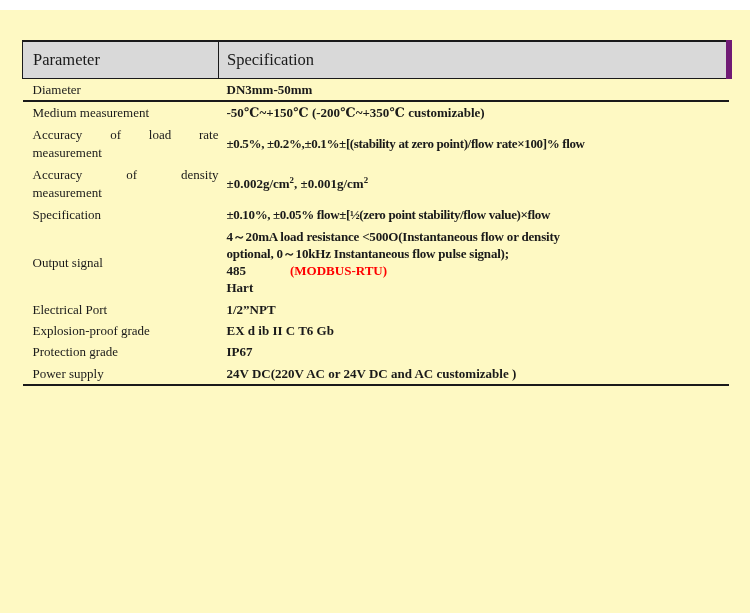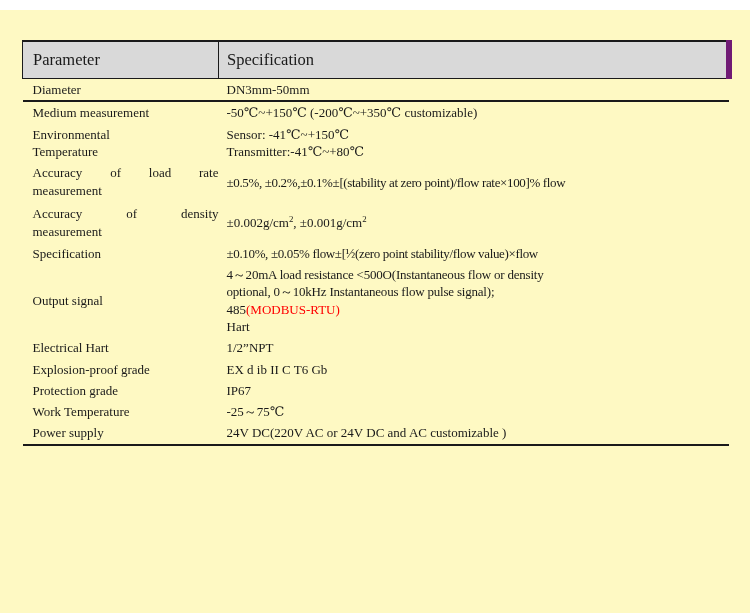--- a/index.html
+++ b/index.html
@@ -62,20 +62,21 @@
   .spec-table tbody td {
     border: none;
     font-size: 13px;
     line-height: 1.33;
     vertical-align: middle;
     padding: 2px 0 2px 10px;
   }
   .spec-table tbody td.cell-spec {
     padding-left: 8px;
     padding-right: 0;
+    font-weight: bold;
   }
 
   
   tr.rule-below td {
     border-bottom: 2px solid #1a1a1a;
   }
   
   tr.table-bottom td {
     border-bottom: 2px solid #1a1a1a;
   }
@@ -85,21 +86,21 @@
   
   .label-justify {
     display: block;
     text-align: justify;
     text-align-last: justify;
     line-height: 1.4;
   }
 
   .stack-line { display: block; white-space: nowrap; }
 
-  .red { color: #ff0000; }
+  .red { color: #ff0000; margin-left: 44px; }
 
   sup {
     font-size: 0.68em;
     vertical-align: super;
     line-height: 0;
   }
 
   .tight { letter-spacing: -0.2px; }
   .cell-spec.wide { letter-spacing: -0.35px; white-space: nowrap; }
 
@@ -129,30 +130,20 @@
       <tr class="row-diameter rule-below">
         <td class="cell-param">Diameter</td>
         <td class="cell-spec">DN3mm-50mm</td>
       </tr>
 
       <tr>
         <td class="cell-param pad-top">Medium measurement</td>
         <td class="cell-spec pad-top">-50℃~+150℃ (-200℃~+350℃ customizable)</td>
       </tr>
 
-      <tr>
-        <td class="cell-param">
-          <span class="stack-line">Environmental</span>
-          <span class="stack-line">Temperature</span>
-        </td>
-        <td class="cell-spec">
-          <span class="stack-line">Sensor: -41℃~+150℃</span>
-          <span class="stack-line">Transmitter:-41℃~+80℃</span>
-        </td>
-      </tr>
 
       <tr>
         <td class="cell-param">
           <span class="label-justify">Accuracy of load rate</span>
           <span class="label-justify line2">measurement</span>
         </td>
         <td class="cell-spec wide">±0.5%, ±0.2%,±0.1%±[(stability at zero point)/flow rate×100]% flow</td>
       </tr>
 
       <tr>
@@ -172,38 +163,34 @@
         <td class="cell-param">Output signal</td>
         <td class="cell-spec">
           <span class="stack-line tight">4～20mA load resistance &lt;500O(Instantaneous flow or density</span>
           <span class="stack-line tight">optional, 0～10kHz Instantaneous flow pulse signal);</span>
           <span class="stack-line"><span>485</span><span class="red">(MODBUS-RTU)</span></span>
           <span class="stack-line">Hart</span>
         </td>
       </tr>
 
       <tr>
-        <td class="cell-param">Electrical Hart</td>
+        <td class="cell-param">Electrical Port</td>
         <td class="cell-spec">1/2”NPT</td>
       </tr>
 
       <tr>
         <td class="cell-param">Explosion-proof grade</td>
         <td class="cell-spec">EX d ib II C T6 Gb</td>
       </tr>
 
       <tr>
         <td class="cell-param">Protection grade</td>
         <td class="cell-spec">IP67</td>
       </tr>
 
-      <tr>
-        <td class="cell-param">Work Temperature</td>
-        <td class="cell-spec">-25～75℃</td>
-      </tr>
 
 
       <tr class="table-bottom">
         <td class="cell-param pad-bot">Power supply</td>
         <td class="cell-spec pad-bot">24V DC(220V AC or 24V DC and AC customizable )</td>
       </tr>
 
     </tbody>
   </table>
 

